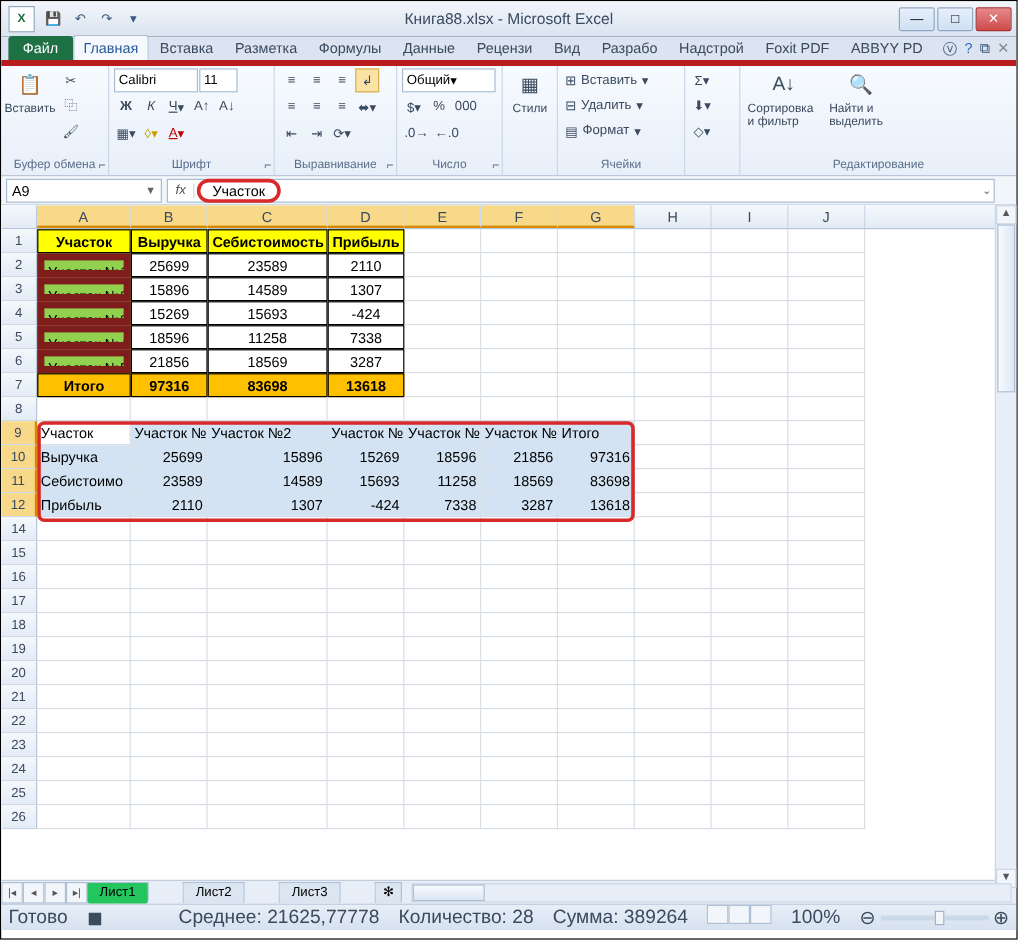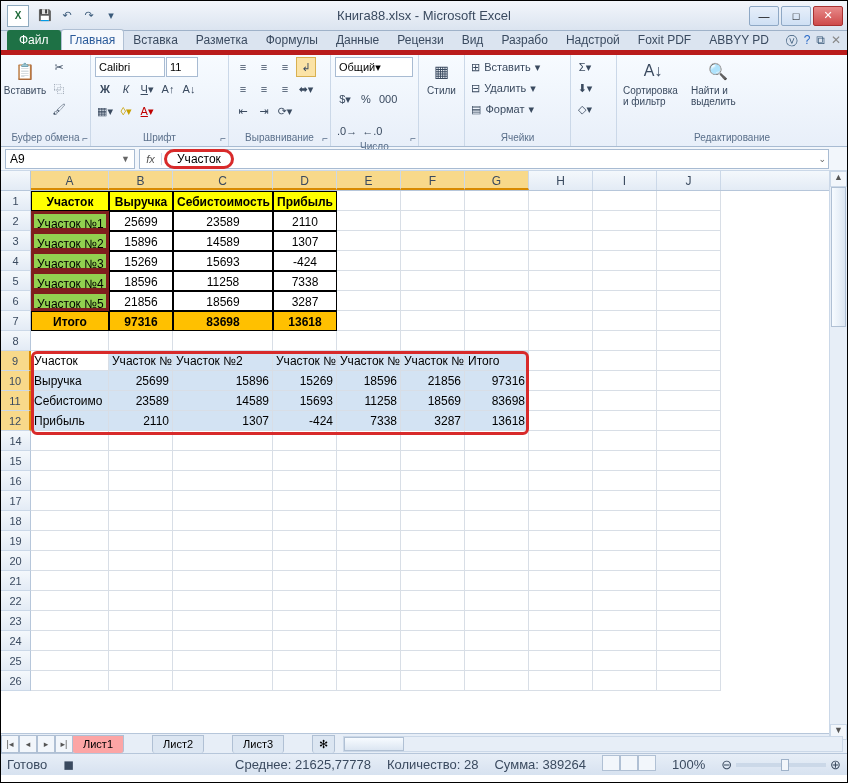--- a/index.html
+++ b/index.html
@@ -55,45 +55,45 @@
 .ch { border-right:1px solid #cbd8e8; text-align:center; font-size:12px; color:#3a4a5f; line-height:20px; }
 .ch.sel { background:#f8d98a; border-bottom:2px solid #d88a00; }
 .rows { }
 .gr { display:flex; height:20px; }
 .rh { width:30px; background:linear-gradient(#f4f8fc,#e3ebf5); border-right:1px solid #b6c6da; border-bottom:1px solid #cbd8e8; text-align:center; font-size:11px; color:#3a4a5f; line-height:20px; }
 .rh.sel { background:#f8d98a; border-right:2px solid #d88a00; }
 .cell { border-right:1px solid #d8dee6; border-bottom:1px solid #d8dee6; font-size:12px; line-height:20px; padding:0 3px; overflow:hidden; white-space:nowrap; color:#000; }
 .cell.num { text-align:right; }
 .cell.ctr { text-align:center; }
 .cell.hdr { background:#ffff00; font-weight:bold; border:1px solid #000; }
-.cell.grn { background:#92d050; border:3px solid #7f1d1d; }
+.cell.grn { background:#92d050; border:6px solid #7f1d1d; }
 .cell.org { background:#ffc000; font-weight:bold; border:1px solid #000; text-align:center; }
 .cell.dat { border:1px solid #000; }
 .cell.selbg { background:#d3e3f3; }
 
 
 .cA{width:78px}.cB{width:64px}.cC{width:100px}.cD{width:64px}.cE{width:64px}.cF{width:64px}.cG{width:64px}.cH{width:64px}.cI{width:64px}.cJ{width:64px}
 
 
 .sel-rect { position:absolute; border:3px solid #d82a2a; border-radius:6px; pointer-events:none; background:rgba(0,0,0,0); }
 
 
 .sheet-tabs { height:20px; background:#e7eef7; display:flex; align-items:center; border-top:1px solid #b6c6da; }
 .nav-btns { display:flex; gap:0; }
 .nav-btns .nb { width:18px; height:18px; border:1px solid #b0c0d4; background:#f2f6fb; font-size:9px; display:flex; align-items:center; justify-content:center; color:#555; }
-.stab { padding:0 10px; font-size:11px; background:#fca5a5; border:1px solid #b0c0d4; border-bottom:none; border-radius:0 0 3px 3px; margin-left:-1px; height:18px; line-height:17px; }
+.stab { padding:0 10px; font-size:11px; background:#22c55e; border:1px solid #b0c0d4; border-bottom:none; border-radius:0 0 3px 3px; margin-left:-1px; height:18px; line-height:17px; }
 .stab.inactive { background:#dce6f2;margin-left:28px; }
 .hscroll { flex:1; margin:0 4px 0 8px; height:16px; background:#e7eef7; border:1px solid #cbd8e8; position:relative; }
 .hscroll .thumb { position:absolute; left:0; width:60px; top:0; bottom:0; background:linear-gradient(#f7fbff,#dce6f2); border:1px solid #b0c0d4; }
 .vscroll { position:absolute; right:0; top:170px; width:18px; bottom:42px; background:#e7eef7; border-left:1px solid #cbd8e8; }
 .vscroll .thumb { position:absolute; top:16px; height:140px; left:1px; right:1px; background:linear-gradient(90deg,#f7fbff,#dce6f2); border:1px solid #b0c0d4; }
 .vscroll .arr { position:absolute; left:0; right:0; height:16px; text-align:center; font-size:9px; color:#555; background:#f2f6fb; border:1px solid #cbd8e8; }
 
 
-.status { height:22px; background:linear-gradient(#e7eef7,#d7e2f0); border-top:1px solid #b6c6da; display:flex; align-items:center; font-size:13px; color:#3a4a5f; padding:0 6px; gap:16px; }
+.status { height:22px; background:linear-gradient(#e7eef7,#d7e2f0); border-top:1px solid #b6c6da; display:flex; align-items:center; font-size:16px; color:#3a4a5f; padding:0 6px; gap:16px; }
 .status .spacer{flex:1}
 .zoom { display:flex; align-items:center; gap:4px; }
 .zoom .track{ width:90px; height:4px; background:#cbd8e8; position:relative; }
 .zoom .track .t{ position:absolute; left:45px; top:-4px; width:8px; height:12px; background:#f2f6fb; border:1px solid #9fb2c9; }
 .viewbtns .vb { width:18px; height:16px; border:1px solid #b0c0d4; display:inline-block; background:#f2f6fb; }
 </style>
 </head>
 <body>
 
 <div class="titlebar">
@@ -204,21 +204,21 @@
         <div class="smbtn">⟳▾</div>
       </div>
     </div>
       </div>
     <div class="glabel">Выравнивание</div>
     <div class="dld">⌐</div>
   </div>
 
   <div class="group" style="width:88px">
     <div class="gcontent">
-        <div class="col" style="gap:12px">
+        <div class="col" style="gap:2px">
       <div class="fmt-sel" style="width:78px"><span>Общий</span> ▾</div>
       <div class="row">
         <div class="smbtn">$▾</div>
         <div class="smbtn">%</div>
         <div class="smbtn">000</div>
       </div>
       <div class="row">
         <div class="smbtn">.0→</div>
         <div class="smbtn">←.0</div>
       </div>

